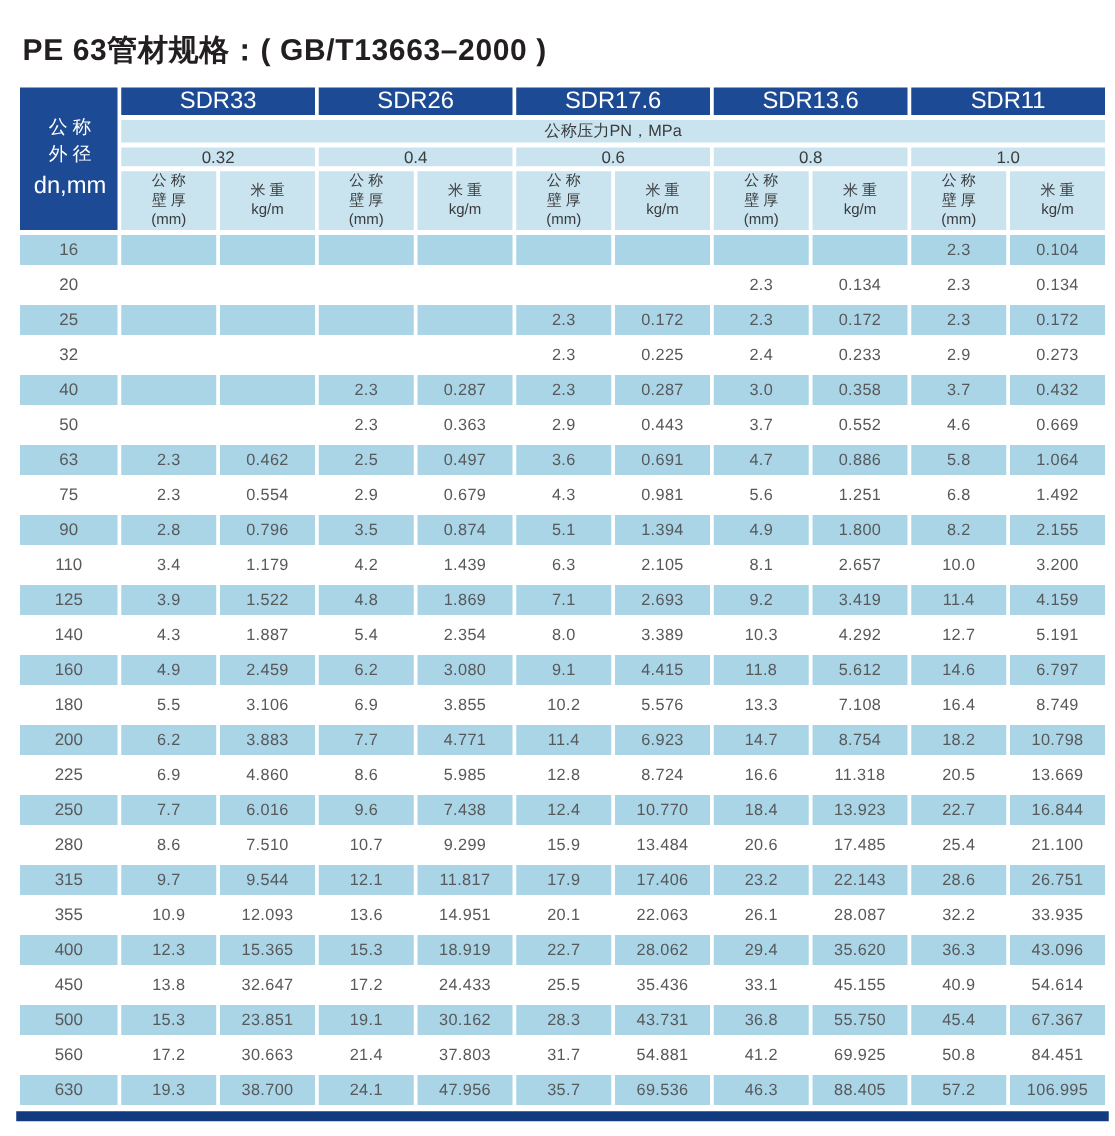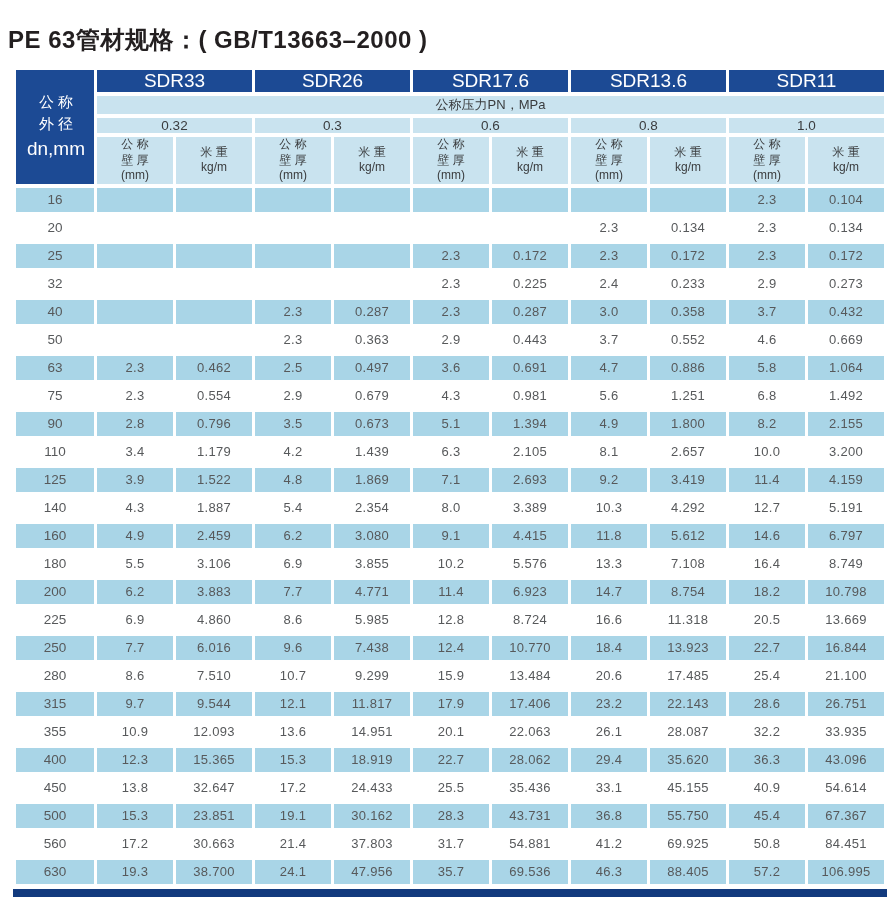--- a/index.html
+++ b/index.html
@@ -11,21 +11,21 @@
     --title-text:#231f20;
   }
   *{box-sizing:border-box;margin:0;padding:0;}
   html,body{background:#ffffff;}
   body{font-family:"Liberation Sans","DejaVu Sans",sans-serif;}
   .page{width:892px;height:909px;background:#ffffff;overflow:hidden;position:relative;}
   .title{
     font-size:24px;
     font-weight:bold;
     color:var(--title-text);
-    margin:24px 0 10px 8px;
+    margin:24px 0 10px 18px;
     letter-spacing:0.5px;
   }
   table.spec-table{
     border-collapse:separate;
     border-spacing:3px 4px;
     table-layout:fixed;
     width:874px;
     margin-left:13px;
   }
   th,td{
@@ -120,21 +120,21 @@
           <th colspan="2" class="sdr">SDR26</th>
           <th colspan="2" class="sdr">SDR17.6</th>
           <th colspan="2" class="sdr">SDR13.6</th>
           <th colspan="2" class="sdr">SDR11</th>
         </tr>
       <tr>
         <th class="pressure-title" colspan="10">公称压力PN，MPa</th>
       </tr>
       <tr id="pressure-values-row">
           <th colspan="2" class="pressure">0.32</th>
-          <th colspan="2" class="pressure">0.3</th>
+          <th colspan="2" class="pressure">0.4</th>
           <th colspan="2" class="pressure">0.6</th>
           <th colspan="2" class="pressure">0.8</th>
           <th colspan="2" class="pressure">1.0</th>
         </tr>
       <tr id="subheader-row">
           <th class="subhdr">
             <div>公 称</div>
             <div>壁 厚</div>
             <div>(mm)</div>
           </th>
@@ -283,21 +283,21 @@
           <td>5.6</td>
           <td>1.251</td>
           <td>6.8</td>
           <td>1.492</td>
         </tr>
         <tr class="blue">
           <th class="rowlabel">90</th>
           <td>2.8</td>
           <td>0.796</td>
           <td>3.5</td>
-          <td>0.673</td>
+          <td>0.874</td>
           <td>5.1</td>
           <td>1.394</td>
           <td>4.9</td>
           <td>1.800</td>
           <td>8.2</td>
           <td>2.155</td>
         </tr>
         <tr class="white">
           <th class="rowlabel">110</th>
           <td>3.4</td>

